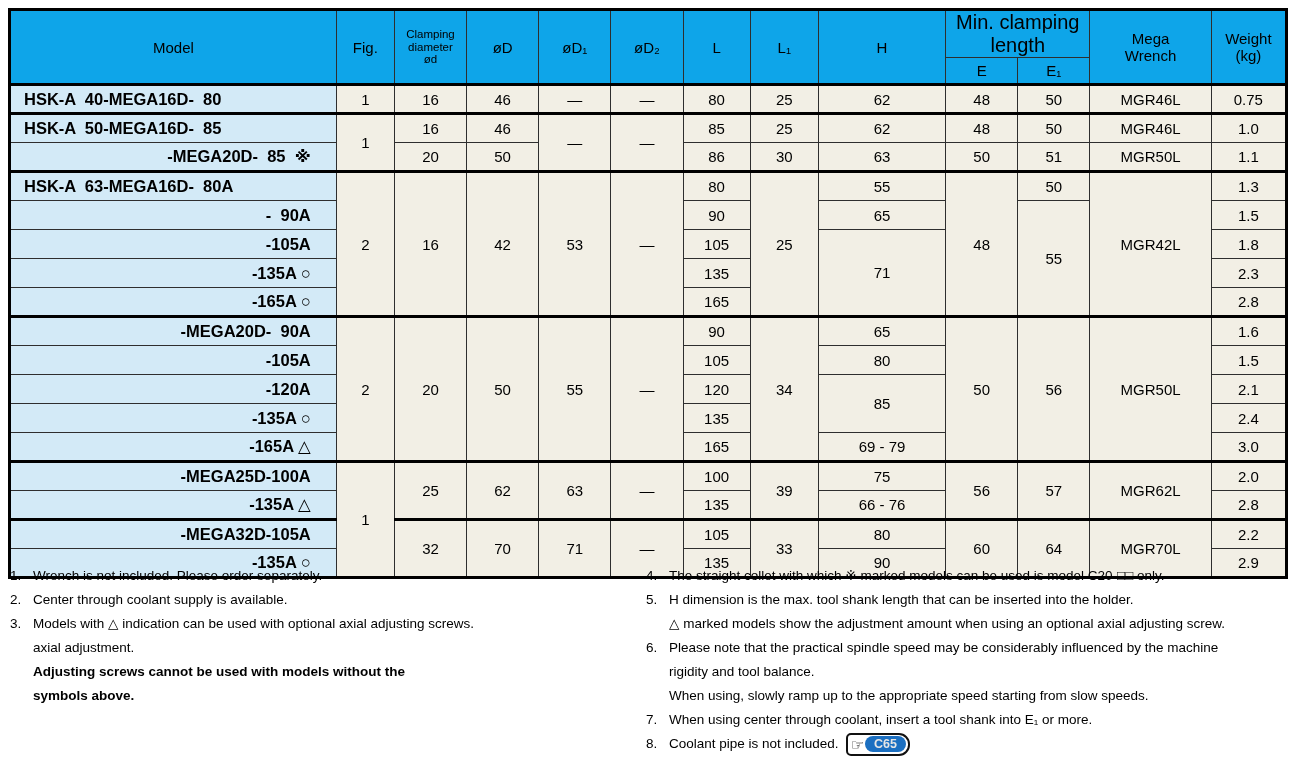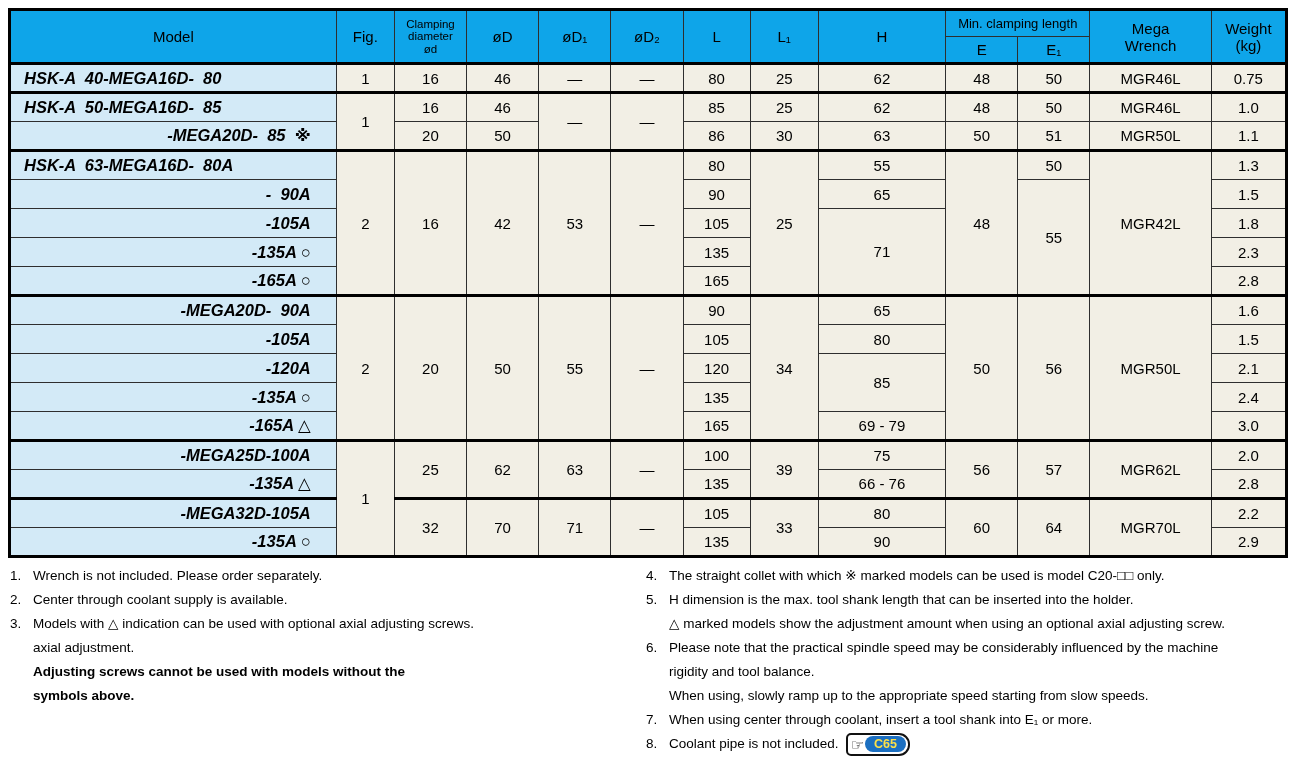--- a/index.html
+++ b/index.html
@@ -36,36 +36,35 @@
     font-size: 15px;
     text-align: center;
     vertical-align: middle;
     white-space: pre-line;
   }
   thead th.small {
     font-size: 11.5px;
     line-height: 12.5px;
   }
   thead th.two-line { line-height: 17px; }
-  thead th.minclamp { font-size: 13px; margin-top: 12px; }
+  thead th.minclamp { font-size: 20px; margin-top: 12px; }
   tbody tr { height: 29px; }
   tbody td {
     background: #f2efe5;
     font-size: 15px;
     text-align: center;
     vertical-align: middle;
     border-top: 1px solid #8d8d8d;
     border-bottom: 1px solid #8d8d8d;
   }
   tbody td.model {
     background: #d3eaf7;
     font-weight: bold;
     font-size: 16.5px;
     white-space: pre;
-    font-style: italic;
   }
   tbody td.a-left  { text-align: left;  padding-left: 13px; }
   tbody td.a-right { text-align: right; padding-right: 25px; }
   tbody tr.ss td { border-top: 3px solid #000; }
   
   .footnotes {
     position: absolute;
     left: 10px; top: 564px;
     width: 1284px;
     display: flex;
@@ -96,21 +95,21 @@
     vertical-align: middle;
     background: #fff;
   }
   .ref-badge .hand {
     font-size: 15px;
     line-height: 15px;
     margin-right: 1px;
   }
   .ref-badge .ref-label {
     background: #1b6fc1;
-    color: #fde047;
+    color: #e5e5e5;
     font-weight: bold;
     font-size: 12.5px;
     line-height: 16px;
     height: 16px;
     border-radius: 8px;
     padding: 0 9px;
   }
 </style>
 </head>
 <body>

